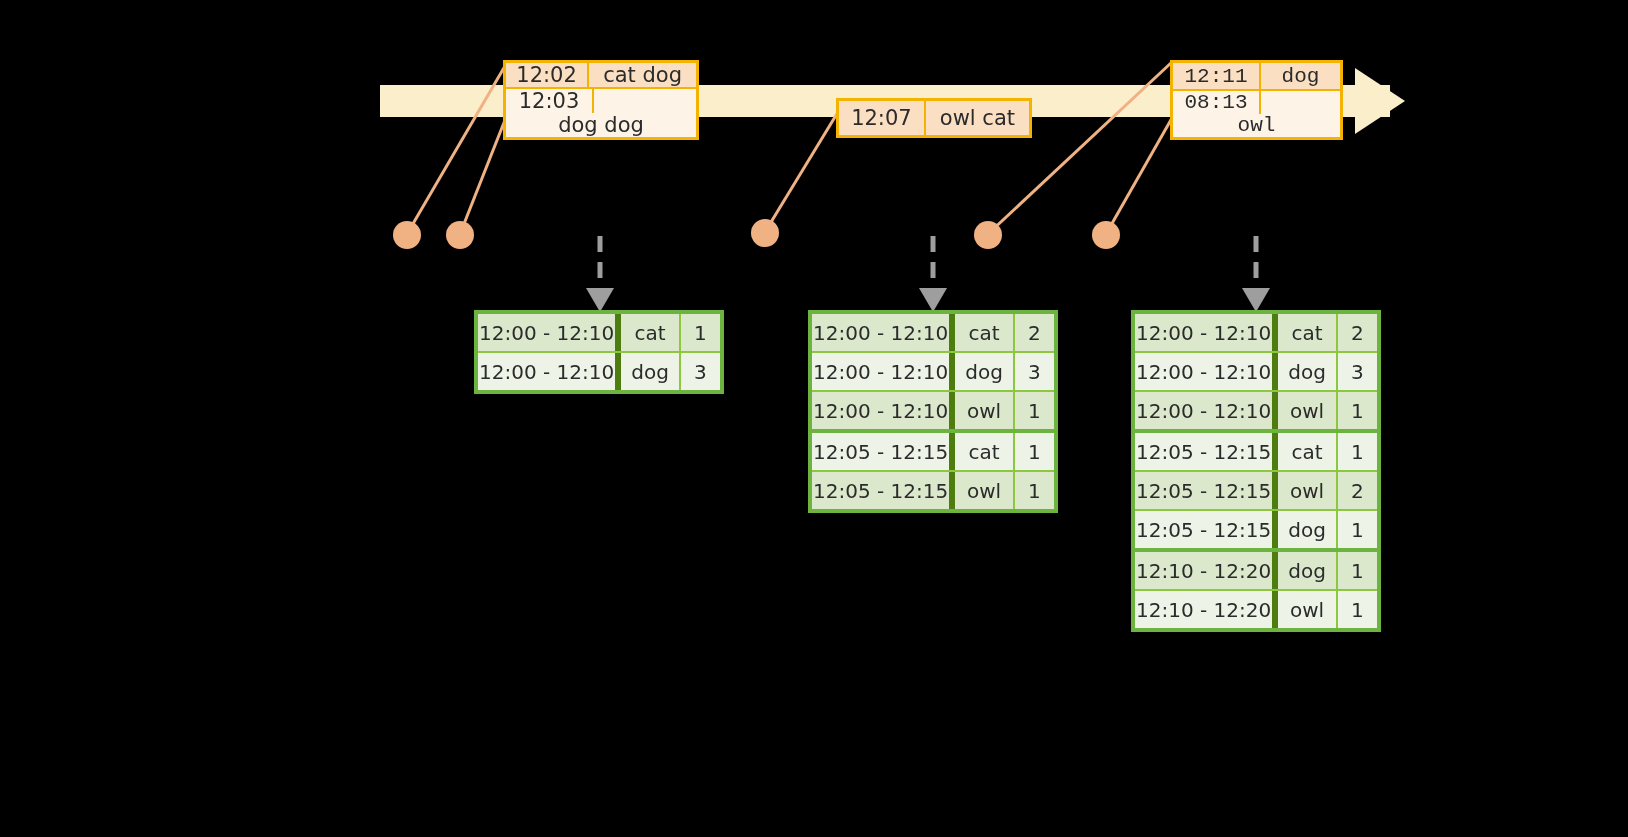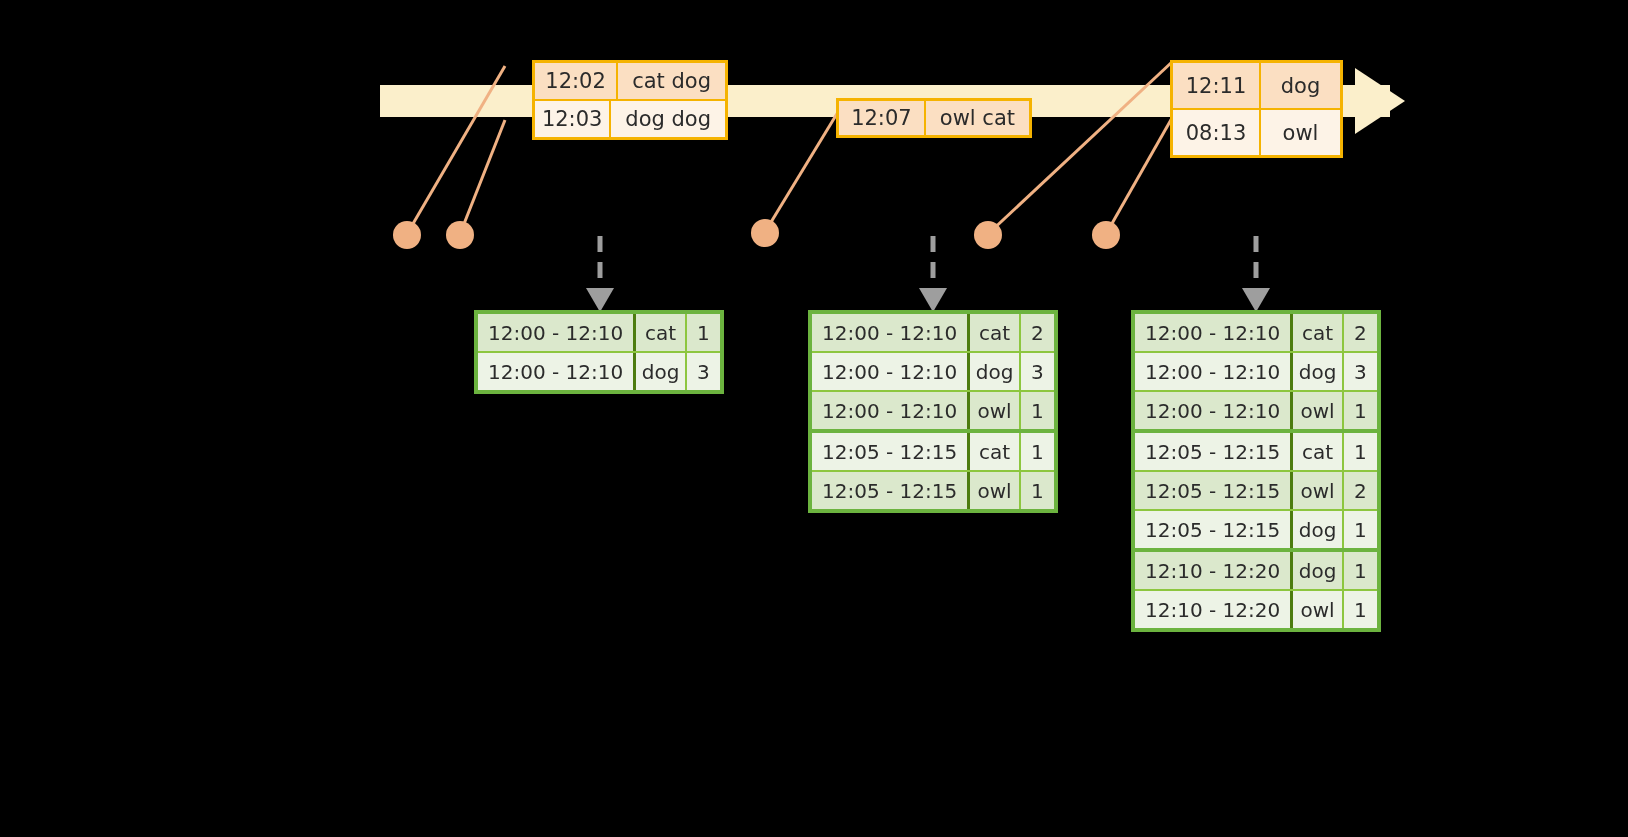--- a/index.html
+++ b/index.html
@@ -13,21 +13,21 @@
   
   .ebox{
     position:absolute;
     border:3px solid #F5B301;
     box-sizing:border-box;
     background:#FDEBD6;
     display:flex;flex-direction:column;
     z-index:5;
   }
   .erow{display:flex;flex:1;}
-  .erow + .erow{border-top:2px solid #F5B301;}
+  .erow + .erow{border-top:2px solid #F5B301;flex-direction:column;}
   .erow.shadeA{background:#FBDFC2;}
   .erow.shadeB{background:#FDF3E7;}
   .ecell{
     display:flex;align-items:center;justify-content:center;
     color:#2b2b2b;font-size:21px;white-space:nowrap;
   }
   .ecell.time{width:86px;border-right:2px solid #F5B301;}
   .ecell.words{flex:1;padding:0 14px;}
 
   
@@ -40,21 +40,21 @@
   }
   .grow{display:flex;}
   .grow + .grow{border-top:2px solid #8DC63F;}
   .grow.sep{border-top:4px solid #6CB33F;}
   .grow.dark{background:#DBE8CC;}
   .grow.light{background:#EDF3E6;}
   .gcell{
     display:flex;align-items:center;justify-content:center;
     color:#2b2b2b;font-size:20px;height:37px;white-space:nowrap;
   }
-  .gcell.win{flex:1;border-right:3px solid #4d7c0f;padding:0 10px;}
+  .gcell.win{flex:1;border-right:6px solid #4d7c0f;padding:0 1px;}
   .gcell.word{width:62px;border-right:2px solid #8DC63F;text-align:center;}
   .gcell.cnt{width:42px;}
 
   .dot{position:absolute;width:28px;height:28px;border-radius:50%;
        background:#F0B183;z-index:4;}
 </style>
 </head>
 <body>
 
 <div class="stage">
@@ -89,39 +89,39 @@
       </g>
     </g>
   </svg>
 
   <div class="dot" style="left:393px;top:221px;"></div>
   <div class="dot" style="left:446px;top:221px;"></div>
   <div class="dot" style="left:751px;top:219px;"></div>
   <div class="dot" style="left:974px;top:221px;"></div>
   <div class="dot" style="left:1092px;top:221px;"></div>
 
-  <div class="ebox" style="left:532px;top:60px;width:196px;height:80px;">
+  <div class="ebox" style="left:503px;top:60px;width:196px;height:80px;">
     <div class="erow shadeA">
       <div class="ecell time">12:02</div>
       <div class="ecell words">cat dog</div>
     </div>
     <div class="erow shadeB">
       <div class="ecell time">12:03</div>
       <div class="ecell words">dog dog</div>
     </div>
   </div>
 
   <div class="ebox" style="left:836px;top:98px;width:196px;height:40px;">
     <div class="erow shadeA">
       <div class="ecell time">12:07</div>
       <div class="ecell words">owl cat</div>
     </div>
   </div>
 
-  <div class="ebox" style="left:1170px;top:60px;width:173px;height:98px;">
+  <div class="ebox" style="left:1170px;top:60px;width:173px;height:80px;font-family:Liberation Mono, monospace;">
     <div class="erow shadeA">
       <div class="ecell time">12:11</div>
       <div class="ecell words">dog</div>
     </div>
     <div class="erow shadeB">
       <div class="ecell time">08:13</div>
       <div class="ecell words">owl</div>
     </div>
   </div>
 

